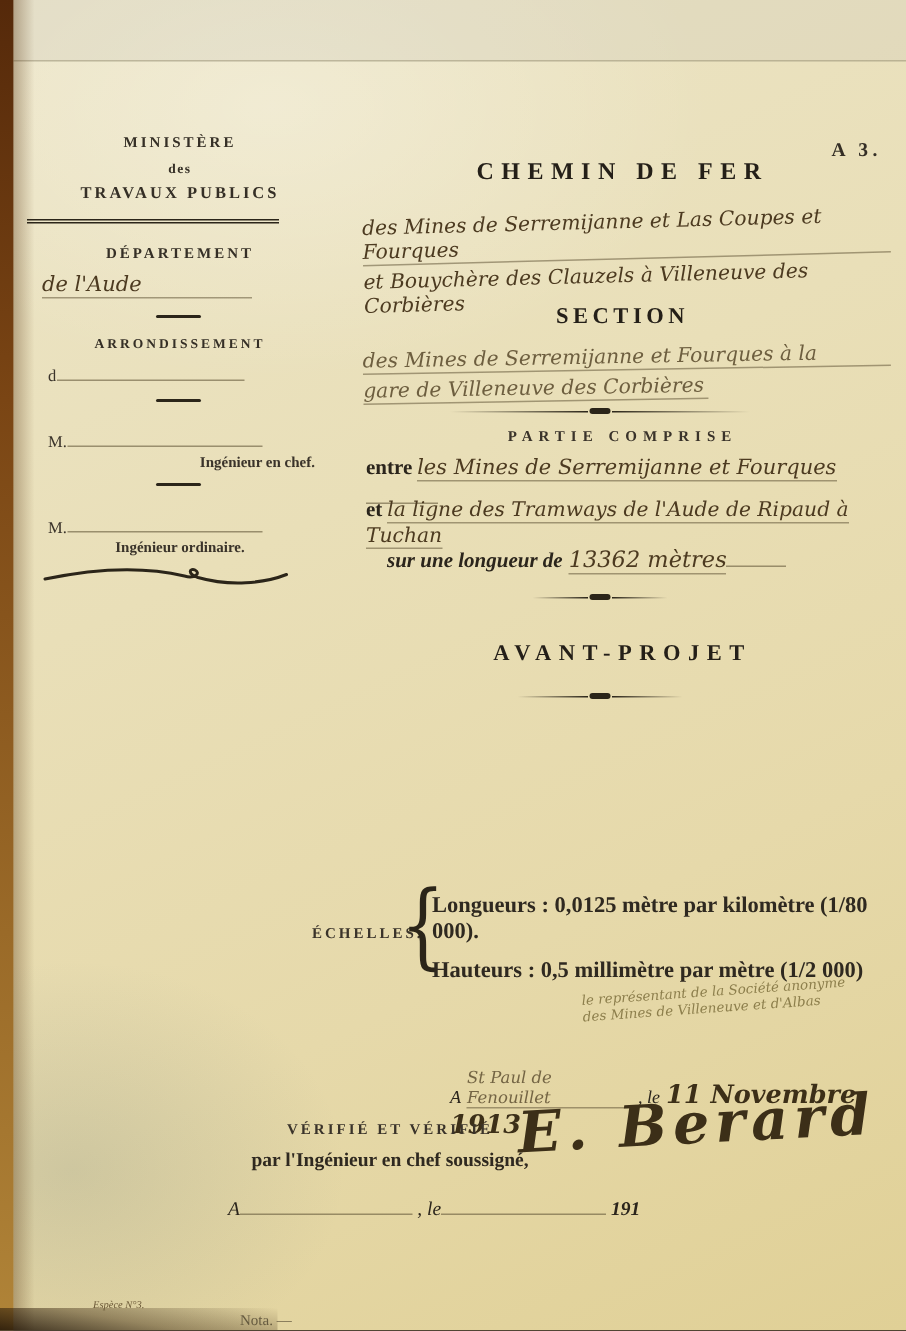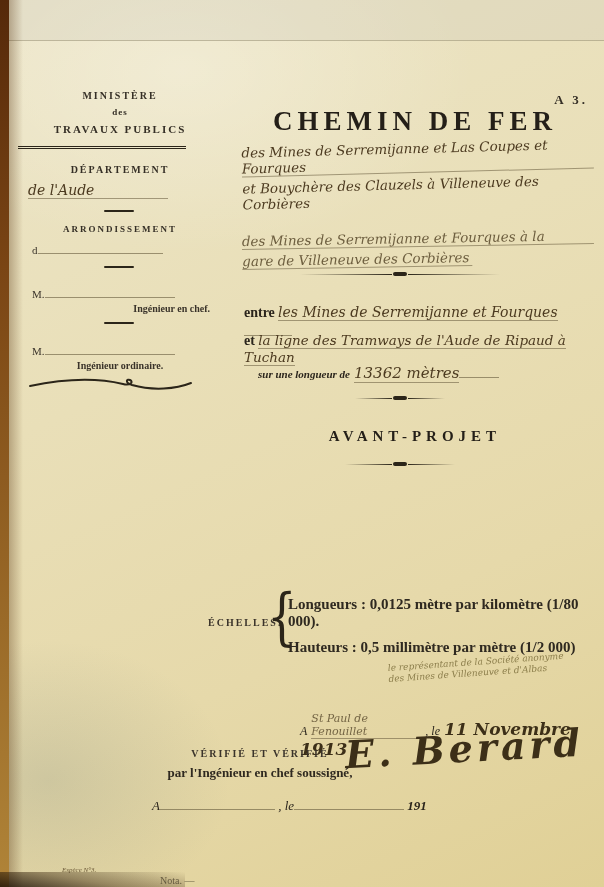--- a/index.html
+++ b/index.html
@@ -90,52 +90,54 @@
 
   <div class="abs" style="left:32px;top:341px;width:160px;font-size:11px;color:#3a332a;">
     <span>M.</span><span class="blank" style="width:130px;height:13px;"></span>
   </div>
   <div class="abs ctr" style="left:30px;top:360px;width:180px;font-size:10px;font-weight:bold;color:#3a332a;">Ingénieur ordinaire.</div>
 
   <svg class="abs" style="left:28px;top:372px;" width="165" height="22" viewBox="0 0 165 22">
     <path d="M2 14 C 40 6, 70 6, 95 12 C 102 14, 106 10, 102 8 C 99 6.5, 96 10, 104 13 C 125 19, 148 17, 163 11" fill="none" stroke="#2b2519" stroke-width="2" stroke-linecap="round"></path>
   </svg>
 
-  <div class="abs ctr caps" style="left:240px;top:106px;width:350px;font-size:27px;letter-spacing:5px;color:#241f18;">CHEMIN DE FER</div>
+  <div class="abs ctr caps" style="left:240px;top:106px;width:350px;font-size:16px;letter-spacing:5px;color:#241f18;">CHEMIN DE FER</div>
 
   <div class="abs hw" style="left:242px;top:140px;width:352px;font-size:13.5px;transform:rotate(-1.5deg);">
     <div class="hw-line">des Mines de Serremijanne et Las Coupes et Fourques</div>
     <div style="margin-top:3px;">et Bouychère des Clauzels à Villeneuve des Corbières</div>
   </div>
 
+  <div class="abs ctr caps" style="left:240px;top:203px;width:350px;font-size:15px;letter-spacing:3px;color:#241f18;">SECTION</div>
 
   <div class="abs hw" style="left:242px;top:230px;width:352px;font-size:13.5px;color:rgba(95,80,50,0.9);transform:rotate(-1deg);">
     <div class="hw-line">des Mines de Serremijanne et Fourques à la</div>
     <div style="margin-top:3px;width:230px;" class="hw-line">gare de Villeneuve des Corbières</div>
   </div>
 
   <div class="abs orn" style="left:300px;top:272px;width:200px;">
     <div class="l"></div>
       <div class="d"></div>
       <div class="r"></div>
   </div>
 
+  <div class="abs ctr caps" style="left:240px;top:286px;width:350px;font-size:10px;letter-spacing:4px;color:#3a332a;">PARTIE COMPRISE</div>
 
   <div class="abs" style="left:244px;top:304px;width:350px;font-size:13px;">
     <span style="font-weight:bold;color:#2b251c;font-size:14px;">entre</span>
     <span class="hw hw-line" style="font-size:14px;">les Mines de Serremijanne et Fourques</span><span class="blank" style="width:48px;height:14px;"></span>
   </div>
 
   <div class="abs" style="left:244px;top:332px;width:352px;font-size:13px;">
     <span style="font-weight:bold;color:#2b251c;font-size:14px;">et</span>
     <span class="hw hw-line" style="font-size:13.5px;">la ligne des Tramways de l'Aude de Ripaud à Tuchan</span>
   </div>
 
   <div class="abs" style="left:258px;top:363px;width:340px;">
-    <span style="font-weight:bold;font-style:italic;font-size:11px;color:#2b251c;">sur une longueur de</span>
+    <span style="font-weight:bold;font-style:italic;font-size:14px;color:#2b251c;">sur une longueur de</span>
     <span class="hw hw-line" style="font-size:15px;">13362 mètres</span><span class="blank" style="width:40px;height:14px;"></span>
   </div>
 
   <div class="abs orn" style="left:355px;top:396px;width:90px;">
     <div class="l"></div>
       <div class="d"></div>
       <div class="r"></div>
   </div>
 
   <div class="abs ctr caps" style="left:240px;top:428px;width:350px;font-size:15px;letter-spacing:5px;color:#241f18;">AVANT-PROJET</div>

